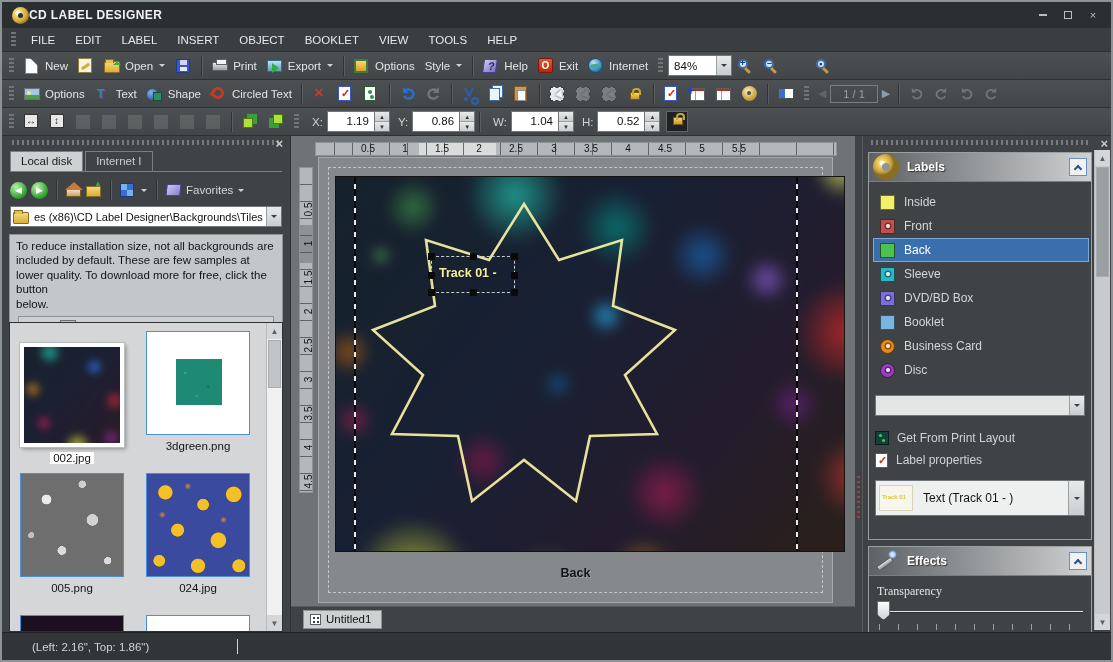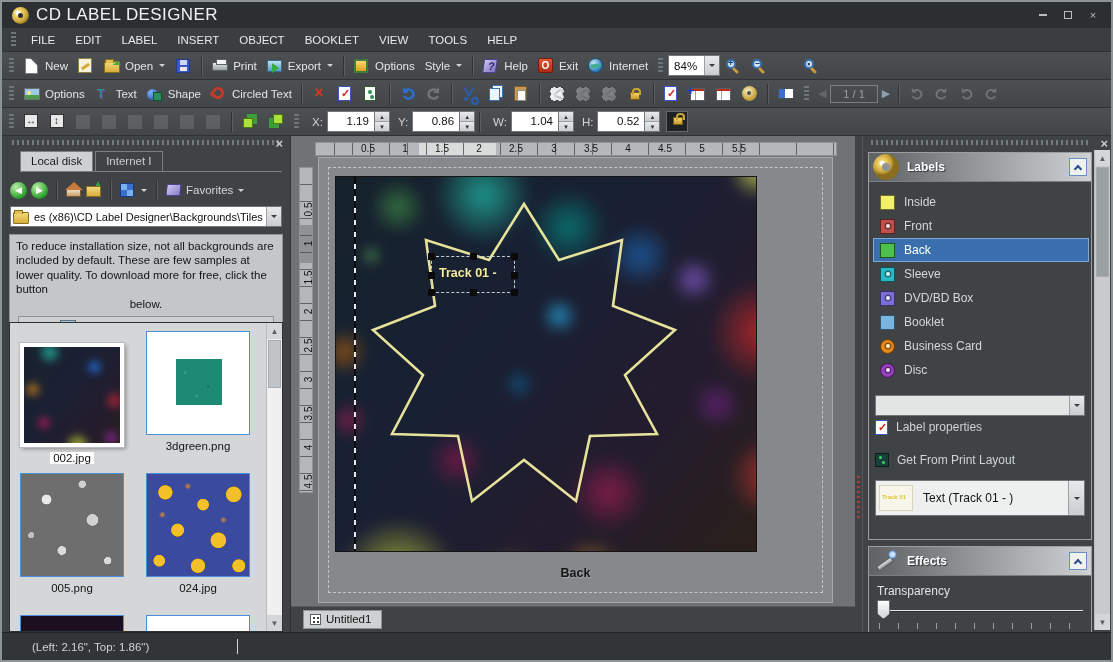--- a/index.html
+++ b/index.html
@@ -3,21 +3,21 @@
 <meta charset="utf-8">
 <style>
   html,body{margin:0;padding:0;background:#a7adaf;font-family:"Liberation Sans",sans-serif;}
   *{box-sizing:border-box;}
   .window{position:relative;width:1113px;height:662px;background:#3f4345;border:2px solid #8e9496;overflow:hidden;font-size:12px;color:#dcdcdc;}
 
   
   .titlebar{position:absolute;left:0;top:0;right:0;height:26px;background:#2b2f31;display:flex;align-items:center;padding:0 10px;}
   .cd-gold{width:17px;height:17px;border-radius:50%;background:radial-gradient(circle at 35% 35%,#fff 0 2px,#f5d76e 3px,#caa43c 9px,#8a6d20 12px);position:relative;flex:0 0 auto;}
   .cd-gold::after{content:"";position:absolute;left:6px;top:6px;width:5px;height:5px;border-radius:50%;background:#2b2f31;}
-  .title-text{font-weight:normal;font-size:17px;color:#f2f2f2;margin-left:7px;letter-spacing:.4px;}
+  .title-text{font-weight:bold;font-size:12px;color:#f2f2f2;letter-spacing:.4px;}
   .winbtns{margin-left:auto;display:flex;gap:9px;align-items:center;}
   .wbtn{width:16px;height:14px;display:flex;align-items:center;justify-content:center;color:#b9bdbf;font-size:11px;}
   .wb-min{width:8px;height:2px;background:#b9bdbf;}
   .wb-max{width:8px;height:8px;border:1.5px solid #b9bdbf;}
   .menubar{position:absolute;left:0;top:26px;right:0;height:24px;background:#3a3e40;border-bottom:1px solid #2d3133;display:flex;align-items:center;padding-left:4px;}
   .grip{width:5px;height:15px;background:repeating-linear-gradient(180deg,#70757a 0 2px,transparent 2px 4px);margin:0 5px;flex:0 0 auto;}
   .menu-item{padding:3px 10px;color:#e8e8e8;font-size:11.5px;}
 
   
   .tb{position:absolute;left:0;right:0;background:linear-gradient(#4c5052,#424648);border-bottom:1px solid #2d3133;display:flex;align-items:center;padding:0 2px;color:#e4e4e4;font-size:11.5px;}
@@ -106,34 +106,34 @@
   .spins span{flex:1;background:linear-gradient(#e8eaea,#c9cdcf);display:flex;align-items:center;justify-content:center;font-size:6px;color:#333;border-bottom:1px solid #9aa0a2;}
   .spins span:last-child{border-bottom:none;}
   .lockbox{width:22px;height:21px;background:#1e2224;border:1px solid #666;margin-left:6px;position:relative;}
 
   
   .dragdots{height:5px;margin:4px 8px 0 8px;background:repeating-linear-gradient(90deg,#757a7e 0 2px,transparent 2px 5px);}
   .panel-close{position:absolute;top:3px;color:#c8ccce;font-size:13px;line-height:10px;font-weight:bold;}
 
   
   .lpanel{position:absolute;left:2px;top:134px;width:287px;height:498px;background:#3f4345;border-right:1px solid #2d3133;}
-  .tabs{position:absolute;left:16px;top:14px;right:8px;height:22px;border-bottom:1px solid #7a7e80;display:flex;align-items:flex-end;}
+  .tabs{position:absolute;left:6px;top:14px;right:8px;height:22px;border-bottom:1px solid #7a7e80;display:flex;align-items:flex-end;}
   .tab{padding:3px 10px 4px;font-size:11.5px;border:1px solid #7a7e80;border-bottom:none;margin-right:2px;color:#c8ccce;}
   .tab.active{background:#cdd1d2;color:#1a1a1a;}
   .navrow{position:absolute;left:6px;top:42px;right:8px;height:24px;display:flex;align-items:center;gap:4px;}
   .navball{width:17px;height:17px;border-radius:50%;background:radial-gradient(circle at 35% 30%,#b8f0a8,#2a9f2a 70%,#146014);display:flex;align-items:center;justify-content:center;color:#fff;font-size:9px;}
   .ic-home{width:15px;height:9px;background:linear-gradient(#f4e8d0,#caa06a);border:1px solid #7a5a2a;margin-top:6px;}
   .ic-home::before{content:"";position:absolute;left:-2px;top:-7px;border:9px solid transparent;border-bottom:8px solid #c87a3a;border-top:none;}
   .ic-upfolder{width:15px;height:11px;background:linear-gradient(#f4d97c,#d9ae3c);border:1px solid #8a6d20;margin-top:4px;}
   .ic-upfolder::after{content:"▲";position:absolute;right:-2px;top:-8px;color:#2fae3f;font-size:8px;}
   .ic-views{width:14px;height:14px;margin-top:1px;background:conic-gradient(#3a6fd0 0 25%,#7ab0f0 25% 50%,#3a6fd0 50% 75%,#7ab0f0 75%);border:1px solid #1a3a7a;}
   .ic-fav{width:15px;height:12px;background:linear-gradient(135deg,#cfc7ee,#8a7fd0);border:1px solid #4a4390;margin-top:2px;transform:skewX(-6deg);}
   .pathrow{position:absolute;left:6px;top:70px;right:8px;height:22px;}
   .notice{position:absolute;left:5px;top:98px;right:7px;background:#c3c7c9;border:1px solid #8e9496;color:#141414;font-size:11.5px;padding:4px 6px;line-height:1.25;}
-  .notice .center{text-align:center;}
+  .notice .center{}
   .dlbtn{margin:5px 2px 2px;border:1px solid #8e9496;background:#cdd1d2;display:flex;align-items:center;justify-content:center;gap:6px;height:20px;color:#141414;}
   .thumbs{position:absolute;left:5px;top:186px;right:7px;bottom:2px;background:#d4d6d8;border:1px solid #2d3133;overflow:hidden;}
   .tile{position:absolute;width:112px;text-align:center;}
   .tile .img{width:104px;height:104px;margin:0 auto;border:1px solid #4a90d9;background:#fff;position:relative;overflow:hidden;}
   .tile .img.matte{border:4px solid #fff;box-shadow:0 0 0 1px #b8bcbe,2px 2px 4px rgba(0,0,0,.35);}
   .tile .fname{font-size:11.5px;color:#141414;margin-top:5px;display:inline-block;padding:0 3px;}
   .fname.hl{background:#fff;}
   .bokeh-mini{position:absolute;inset:-8px;filter:blur(3px);
     background:
      radial-gradient(circle 18px at 30% 12%,rgba(32,178,160,.9),transparent 70%),
@@ -185,21 +185,21 @@
   .hruler{position:absolute;left:24px;top:6px;width:522px;height:14px;background:#b4b8ba;border:1px solid #8e9496;}
   .hruler .hl{position:absolute;top:0;bottom:0;background:#dadcdc;}
   .hruler .ticks{position:absolute;inset:0;background:repeating-linear-gradient(90deg,transparent 0 17.5px,#4a4f51 17.5px 18.5px);opacity:.8;}
   .hruler .tl{position:absolute;top:0;font-size:10px;color:#141414;transform:translateX(-50%);}
   .vruler{position:absolute;left:8px;top:31px;width:14px;height:326px;background:#b4b8ba;border:1px solid #8e9496;}
   .vruler .hl{position:absolute;left:0;right:0;background:#8e9294;}
   .vruler .ticks{position:absolute;inset:0;background:repeating-linear-gradient(180deg,transparent 0 16px,#4a4f51 16px 17px);opacity:.8;}
   .vruler .tl{position:absolute;left:1px;font-size:10px;color:#141414;transform:rotate(-90deg);transform-origin:center;width:14px;text-align:center;}
   .page{position:absolute;left:27px;top:21px;width:515px;height:446px;background:#85898b;border:1px solid #a6aaac;}
   .page .margins{position:absolute;inset:9px;border:1px dashed #c2c6c8;}
-  .art{position:absolute;left:16px;top:18px;width:422px;height:376px;border:1px solid #141414;overflow:hidden;background:#1a2230;}
+  .art{position:absolute;left:16px;top:18px;width:510px;height:376px;border:1px solid #141414;overflow:hidden;background:#1a2230;}
   .art .bokeh{position:absolute;inset:-14px;filter:blur(6px);background:
      radial-gradient(circle 70px at 36% 8%,rgba(32,178,160,.8),transparent 70%),
      radial-gradient(circle 55px at 55% 16%,rgba(0,150,136,.65),transparent 70%),
      radial-gradient(circle 40px at 17% 11%,rgba(76,175,80,.55),transparent 70%),
      radial-gradient(circle 15px at 11% 23%,rgba(102,187,106,.7),transparent 70%),
      radial-gradient(circle 26px at 53% 38%,rgba(41,182,246,.75),transparent 70%),
      radial-gradient(circle 46px at 71% 23%,rgba(25,118,210,.6),transparent 70%),
      radial-gradient(circle 33px at 83% 29%,rgba(126,87,194,.85),transparent 70%),
      radial-gradient(circle 36px at 88% 60%,rgba(142,36,170,.5),transparent 70%),
      radial-gradient(circle 75px at 98% 42%,rgba(198,40,40,.8),transparent 70%),
@@ -332,21 +332,21 @@
       </span>
     <span class="tbtn">
         <span class="i16"><span class="ic-exit i16">O</span></span>
         <span>Exit</span>
       </span>
     <span class="tbtn">
         <span class="i16"><span class="ic-globe i16"></span></span>
         <span>Internet</span>
       </span>
     <span class="grip"></span>
-    <span class="combo" style="width:52px;">
+    <span class="combo" style="width:64px;">
       <span class="val">84%</span>
       <span class="dd">
           <span class="caret"></span>
         </span>
     </span>
     <span class="tbtn">
         <span class="i16"><span class="mag plus i16"></span></span>
       </span>
     <span class="tbtn">
         <span class="i16"><span class="mag minus i16"></span></span>
@@ -739,49 +739,49 @@
         </div>
       </div>
       <div style="margin:13px 6px 0;">
         <span class="combo" style="width:100%;background:#e4e6e6;">
           <span class="val"></span>
           <span class="dd">
               <span class="caret"></span>
             </span>
         </span>
       </div>
-      <div class="rlink">
-        <span class="ic-props" style="width:13px;height:15px;position:relative;"></span>
-        <span>Label properties</span>
-      </div>
       <div class="rlink" style="margin-top:11px;">
         <span class="lic" style="background:#16413a;width:14px;height:14px;">
             <span style="position:absolute;left:3px;top:2px;width:3px;height:3px;border-radius:50%;background:#3fcf6f;box-shadow:3px 5px 0 #3fcf6f;"></span>
           </span>
         <span>Get From Print Layout</span>
+      </div>
+      <div class="rlink">
+        <span class="ic-props" style="width:13px;height:15px;position:relative;"></span>
+        <span>Label properties</span>
       </div>
       <div class="objcombo" style="margin-top:9px;">
         <span class="oic"></span>
         <span class="lbl">Text (Track 01 - )</span>
         <span class="dd" style="height:100%;width:16px;display:flex;align-items:center;justify-content:center;background:linear-gradient(#e8eaea,#c9cdcf);border-left:1px solid #9aa0a2;">
             <span class="caret"></span>
           </span>
       </div>
     </div>
 
     <div class="section" style="top:410px;height:96px;">
       <div class="sechdr">
         <span class="wand"></span>
         <span class="name">Effects</span>
         <span class="collbtn">
             <span class="chev"></span>
           </span>
       </div>
       <div style="padding:8px 0 0;">
-        <div style="color:#e2e4e4;font-size:12px;padding-left:8px;">Transparency</div>
+        <div style="color:#e2e4e4;font-size:12px;padding-left:8px;font-family:Liberation Serif, serif;">Transparency</div>
         <div class="slider">
           <span class="track"></span>
           <span class="thumb"></span>
         </div>
         <div class="sliderticks"></div>
       </div>
     </div>
 
     <div class="vsb" style="right:3px;top:14px;bottom:4px;background:#c8cacc;">
       <span class="btn" style="top:0;">▲</span>

